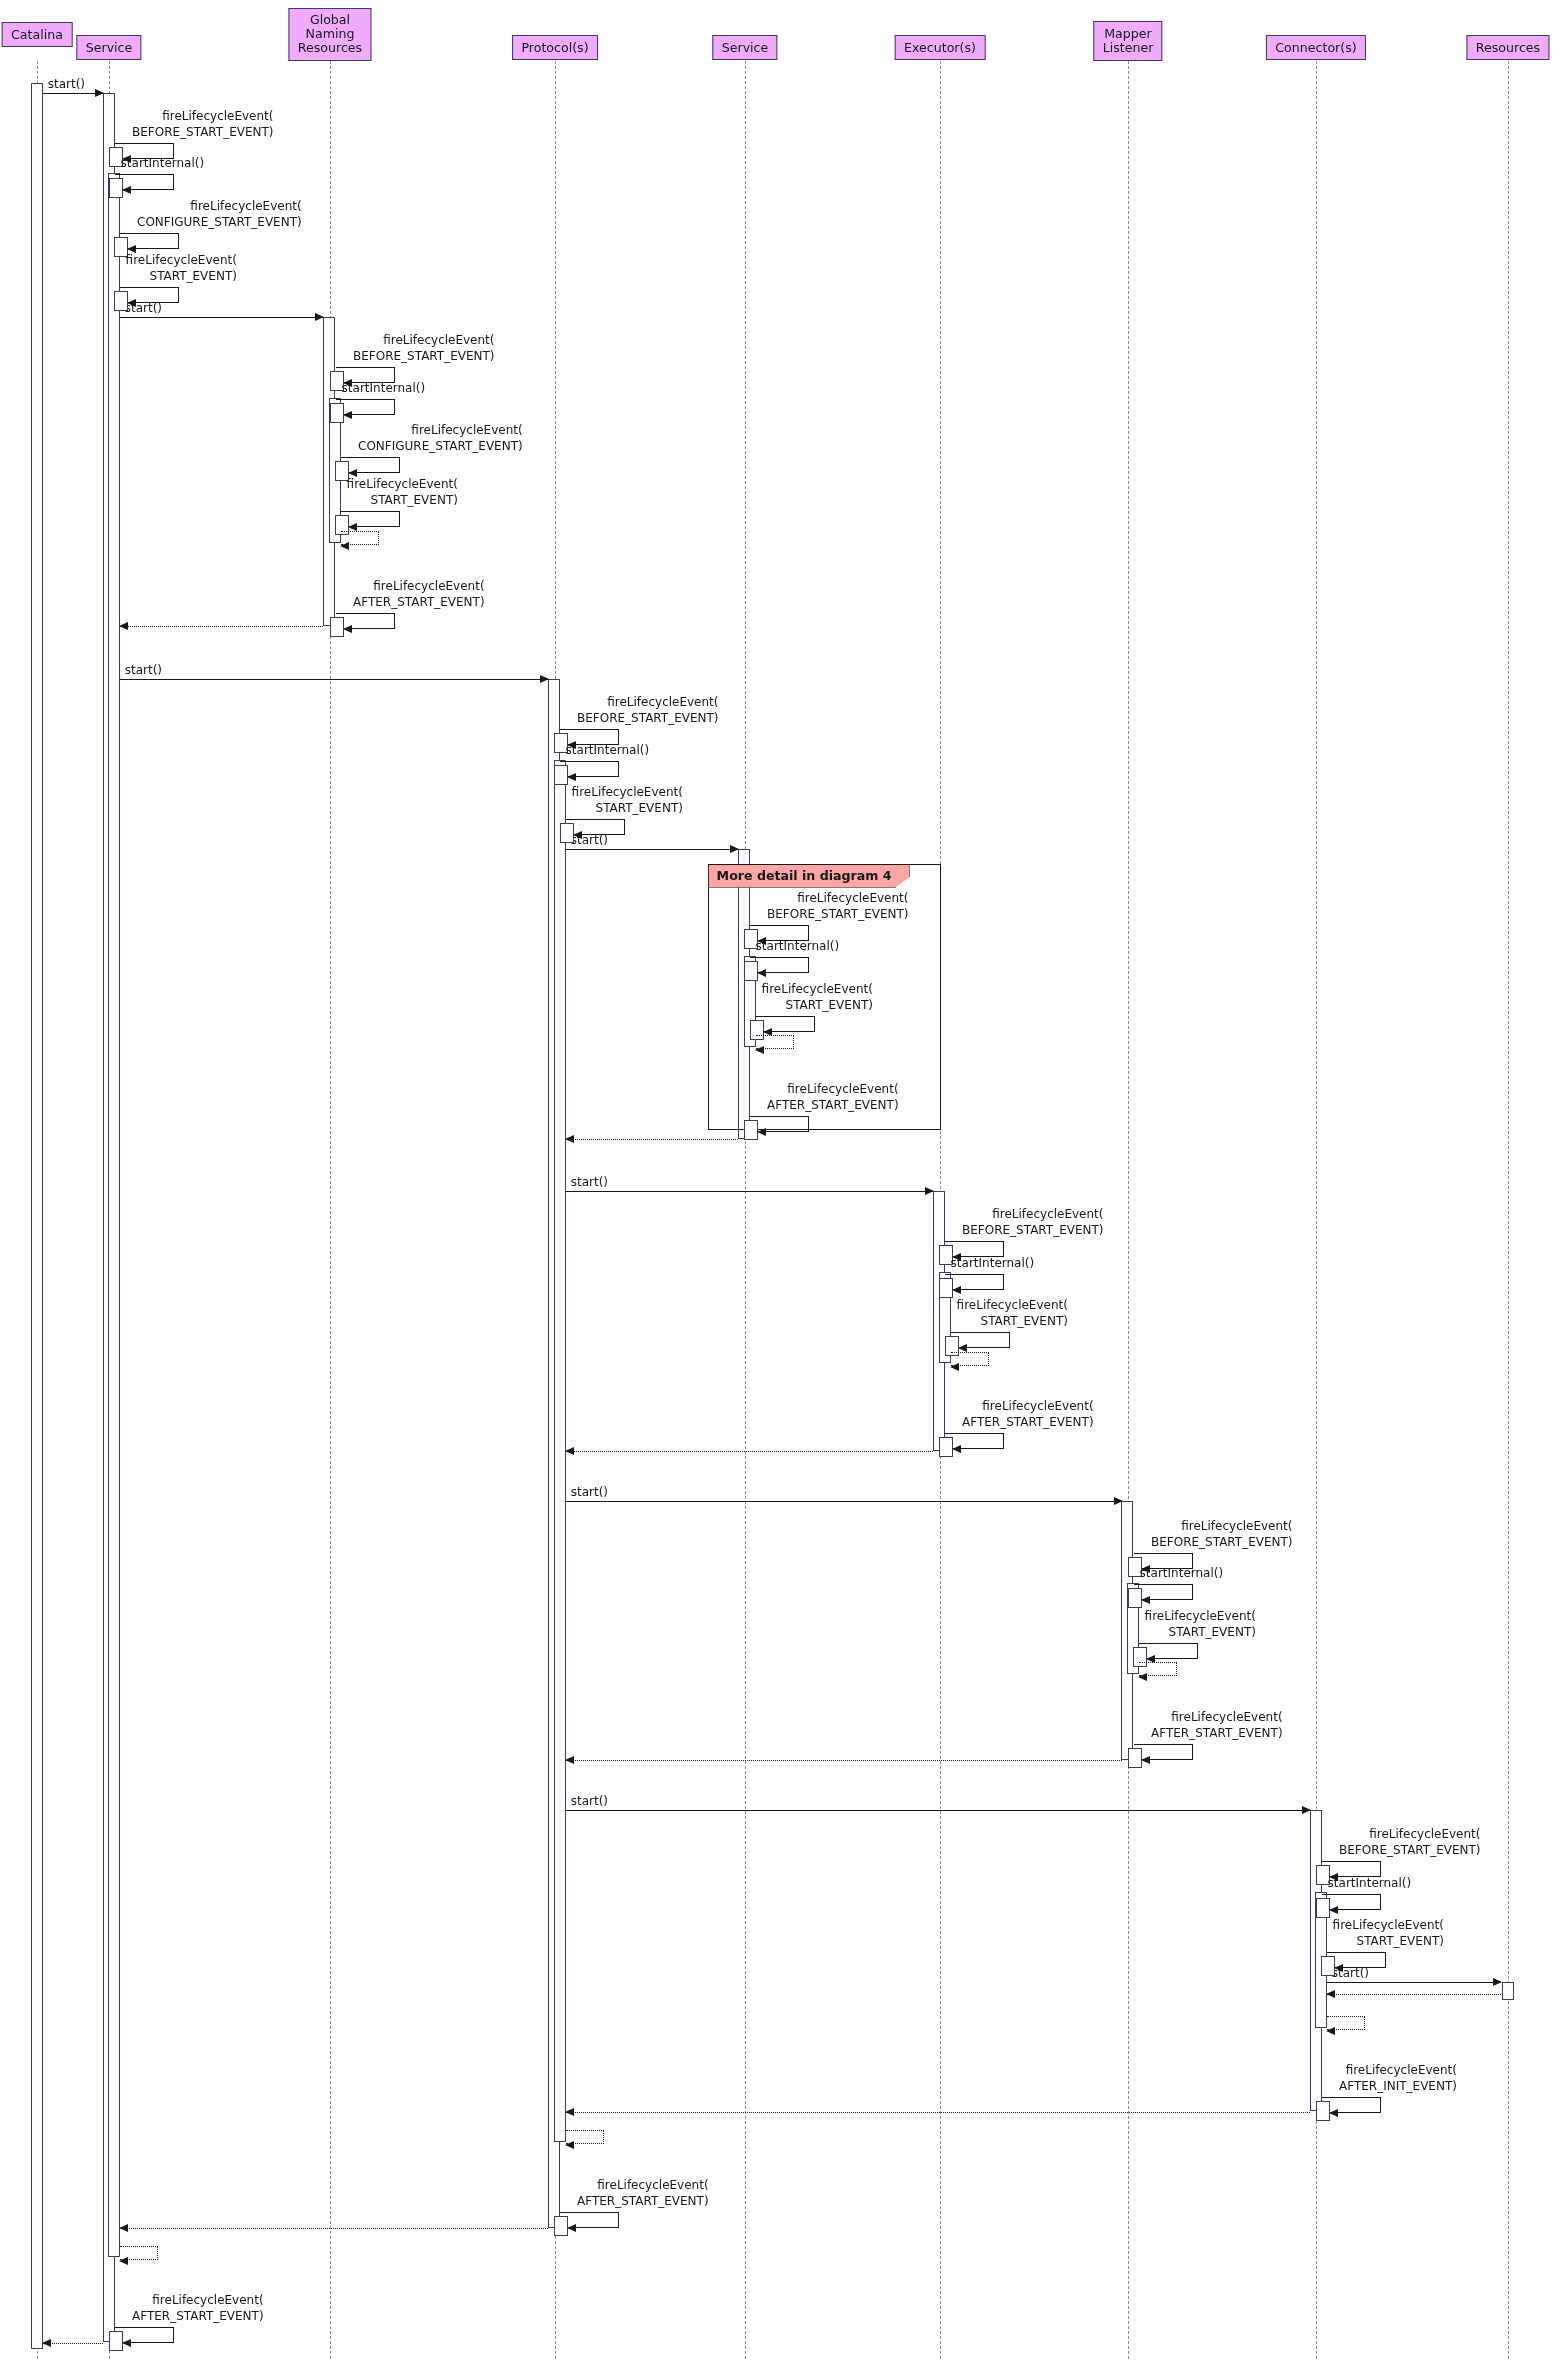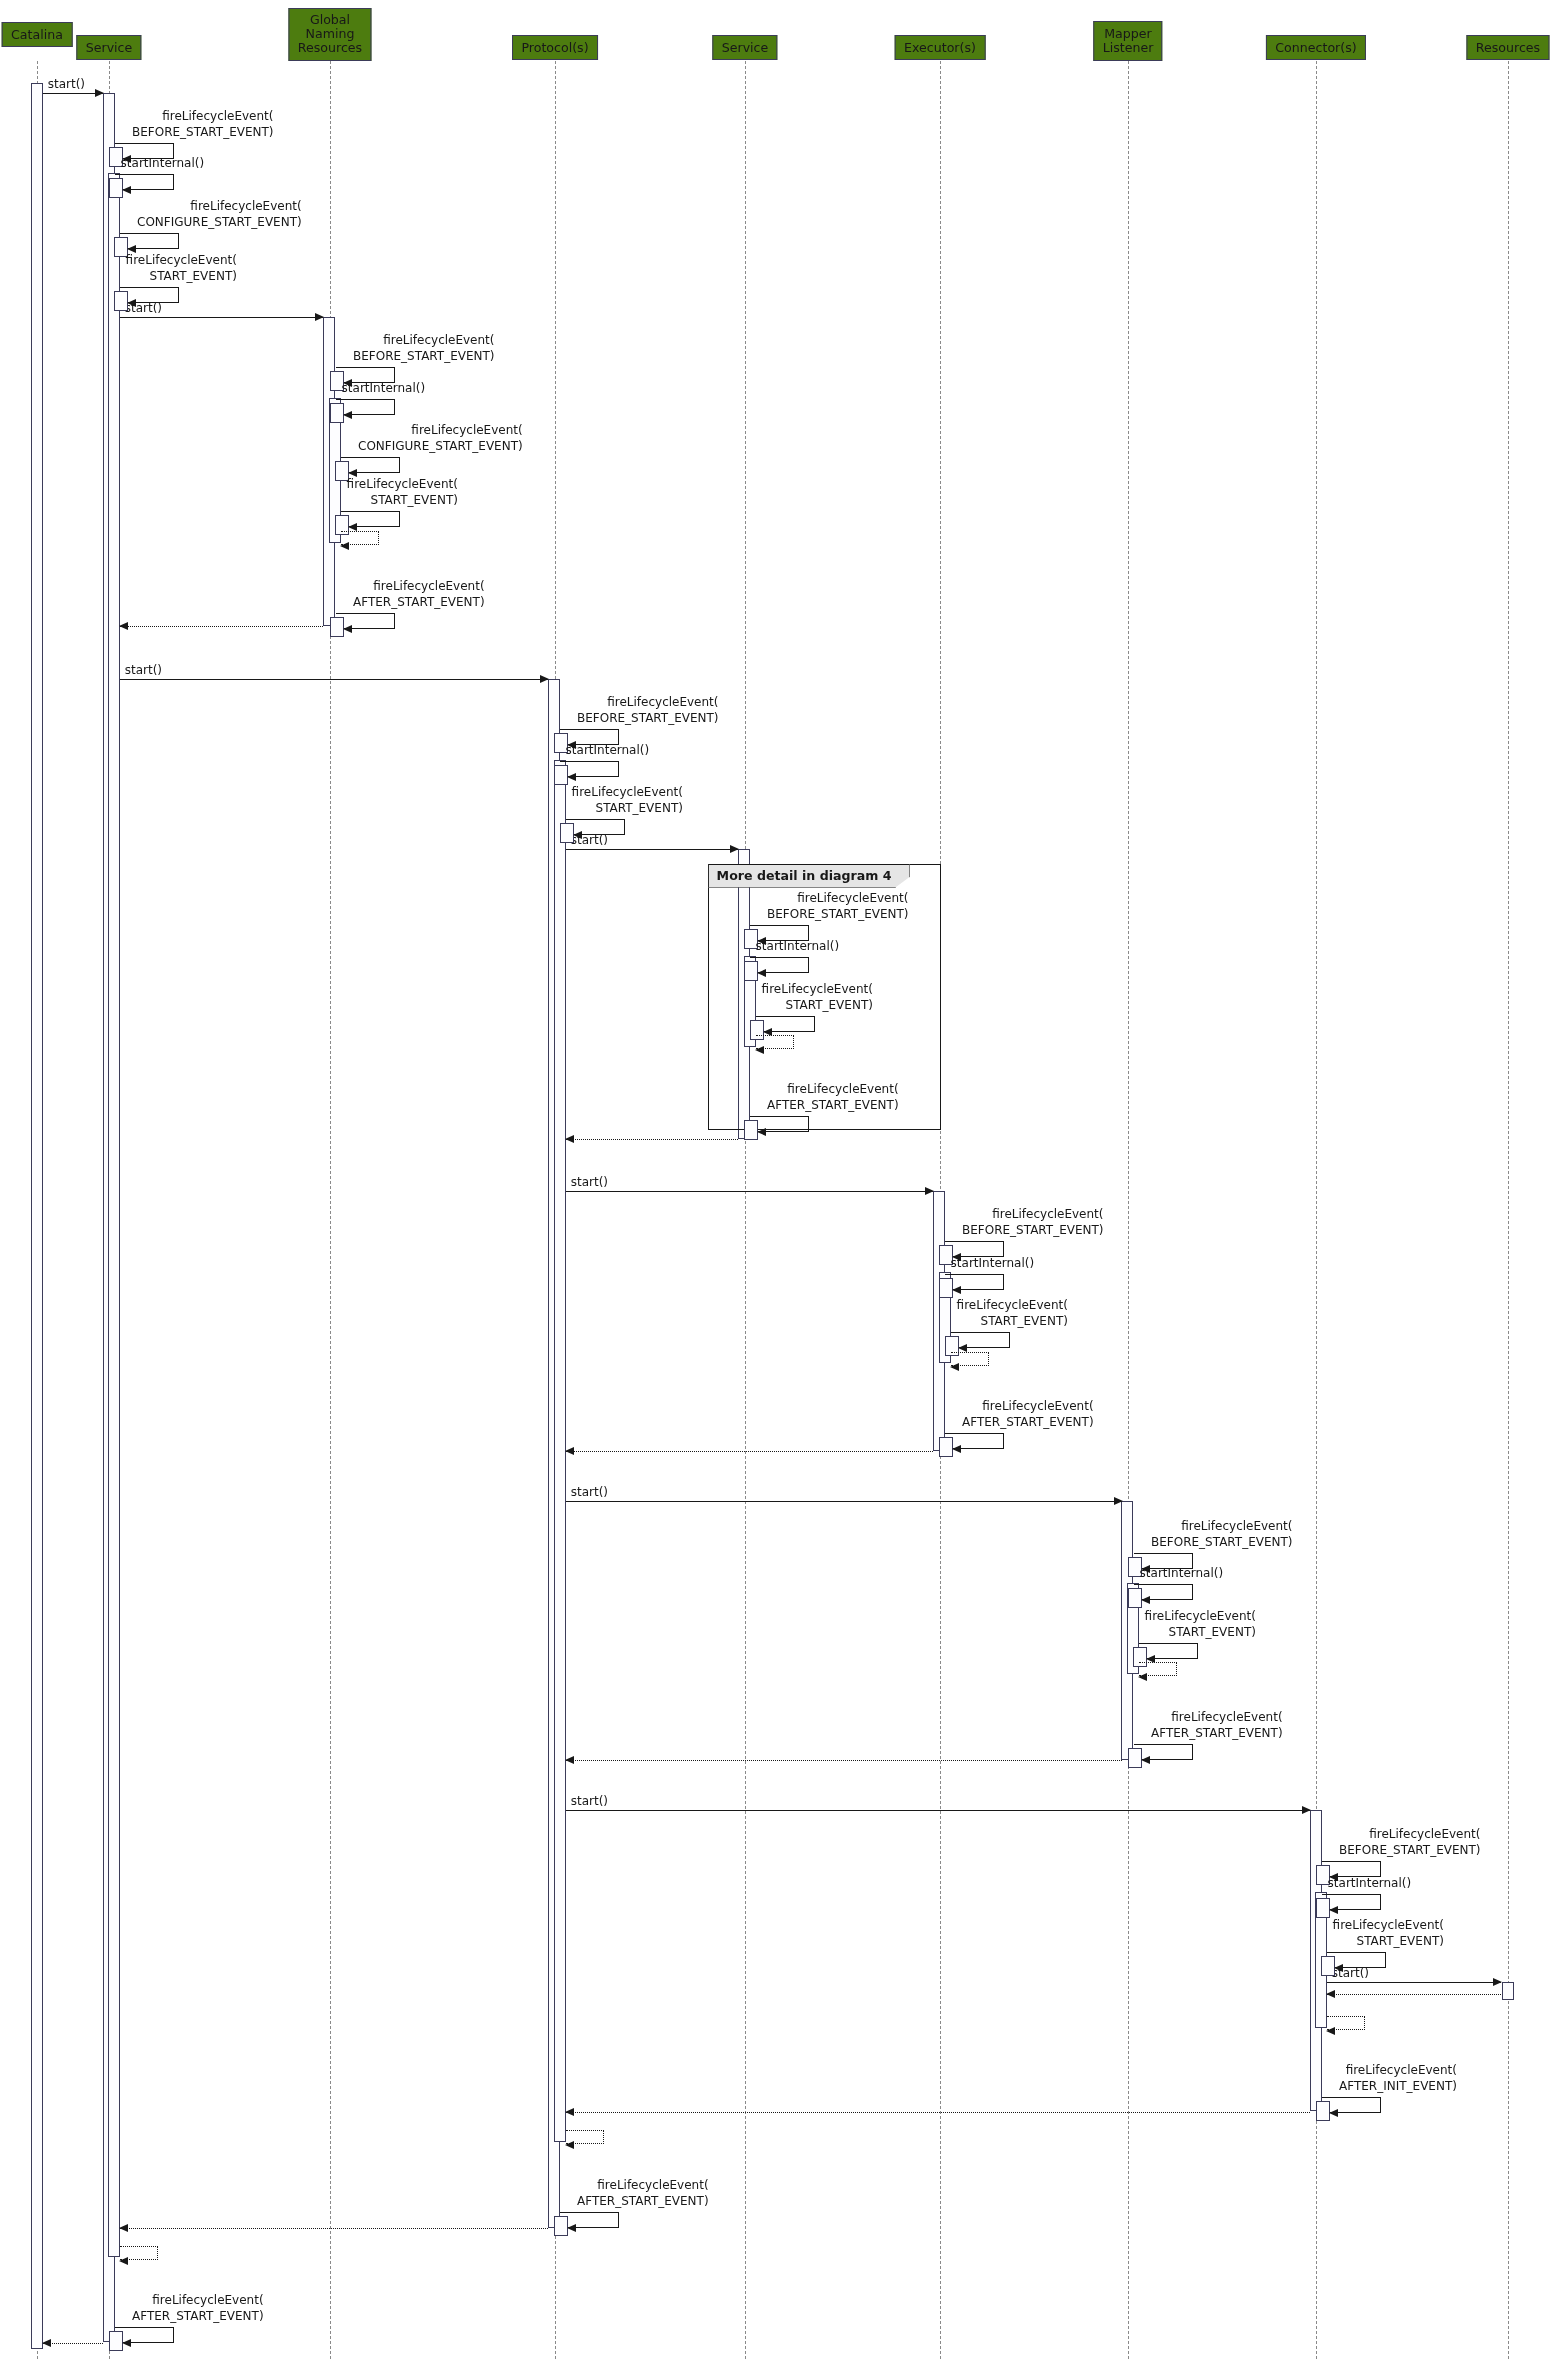--- a/index.html
+++ b/index.html
@@ -1,21 +1,21 @@
 <!DOCTYPE html>
 <html style="font-size:15px"><head>
 <meta charset="utf-8">
 <style>
   html,body{margin:0;padding:0;background:#ffffff;}
   .canvas{position:relative;width:1554px;height:2374px;background:#fff;
           font-family:"DejaVu Sans","Liberation Sans",sans-serif;color:#181818;overflow:hidden;}
 
   .lifeline{position:absolute;top:61px;height:2298px;width:0;border-left:1.4px dashed #8a8a8a;z-index:1;}
 
-  .participant{position:absolute;transform:translateX(-50%);background:#4d7c0f;border:1.3px solid #3b3b59;
+  .participant{position:absolute;transform:translateX(-50%);background:#f0abfc;border:1.3px solid #3b3b59;
                padding:4.7px 8.4px;font-size:12.6px;line-height:14px;text-align:center;white-space:pre;z-index:5;}
 
   .act{position:absolute;width:12px;background:#fdfdff;border:1.2px solid #3b3b59;box-sizing:border-box;z-index:2;}
 
   .call{position:absolute;z-index:4;}
   .clbl{font-size:12px;line-height:13px;padding:0 0 1.9px 4.7px;white-space:pre;}
   .cline{height:0;border-top:1.5px solid #181818;position:relative;}
   .cline::after{content:"";position:absolute;right:-0.9px;top:-4.7px;width:0;height:0;
                 border-top:4.2px solid transparent;border-bottom:4.2px solid transparent;border-left:9.3px solid #181818;}
 
@@ -30,21 +30,21 @@
   .self .loop::after{content:"";position:absolute;left:6.5px;bottom:-5.6px;width:0;height:0;z-index:3;
               border-top:4.2px solid transparent;border-bottom:4.2px solid transparent;border-right:9.3px solid #181818;}
   .self .mini{position:absolute;left:-5.6px;bottom:-9.3px;width:11.2px;height:17.7px;background:#fdfdff;border:1.1px solid #3b3b59;display:block;}
 
   .selfret{position:absolute;width:37px;height:12px;border-top:1.7px dotted #181818;
            border-right:1.7px dotted #181818;border-bottom:1.7px dotted #181818;z-index:4;}
   .selfret::after{content:"";position:absolute;left:-0.9px;bottom:-5.6px;width:0;height:0;
            border-top:4.2px solid transparent;border-bottom:4.2px solid transparent;border-right:9.3px solid #181818;}
 
   .frame{position:absolute;border:1.6px solid #181818;background:transparent;z-index:3;}
-  .frame-tab{position:absolute;left:-0.9px;top:-0.9px;background:#e5e5e5;border:1.6px solid #181818;
+  .frame-tab{position:absolute;left:-0.9px;top:-0.9px;background:#fca5a5;border:1.6px solid #181818;
              font-size:12.6px;font-weight:bold;padding:2.8px 17px 3.7px 7.5px;white-space:pre;
              clip-path:polygon(0 0,100% 0,100% 55%,93% 100%,0 100%);}
 </style>
 </head>
 <body>
 
 <div class="canvas">
 
   <div class="lifeline" style="left:37px"></div>
   <div class="lifeline" style="left:109px"></div>

